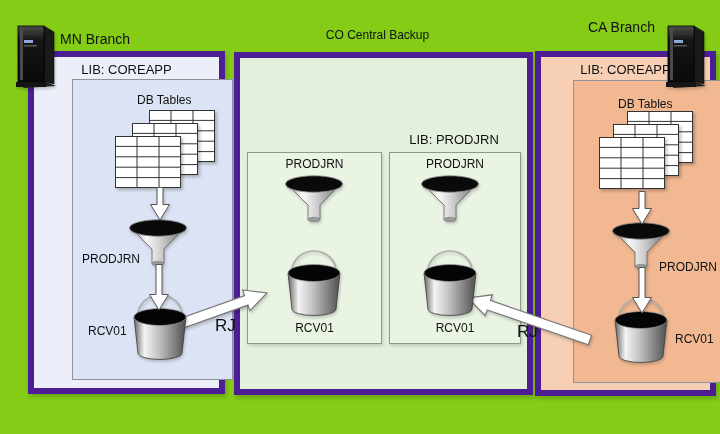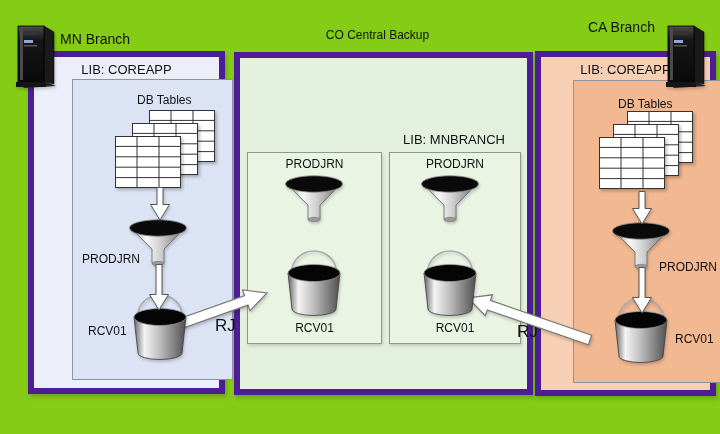--- a/index.html
+++ b/index.html
@@ -112,21 +112,21 @@
         <ellipse cx="30" cy="10" rx="28.5" ry="8.2" fill="#0a0a0a" stroke="#888" stroke-width="0.8"></ellipse>
       </svg>
       <svg class="shape z3 sh2" style="left:34px;top:88px;" width="64" height="76" viewBox="0 0 64 76">
         <path d="M10,30 A22,20 0 0 1 54,30" fill="none" stroke="#aaa" stroke-width="1.6"></path>
         <path d="M6,32 L10,68 A22,6.5 0 0 0 54,68 L58,32 Z" fill="url(#gradBody)" stroke="#3a3a3a" stroke-width="0.8"></path>
         <ellipse cx="32" cy="32" rx="26" ry="8.5" fill="#050505" stroke="#999" stroke-width="0.7"></ellipse>
       </svg>
       <div class="lbl-c" style="left:0;top:168px;width:100%;">RCV01</div>
     </div>
 
-    <div class="lib" style="left:149px;top:74px;width:130px;">LIB: MNBRANCH</div>
+    <div class="lib" style="left:149px;top:74px;width:130px;">LIB: PRODJRN</div>
     <div class="sub ct-lib" style="left:149px;top:94px;width:130px;height:190px;">
       <div class="lbl-c" style="left:0;top:4px;width:100%;">PRODJRN</div>
       <svg class="shape z1 sh2" style="left:30px;top:21px;" width="60" height="52" viewBox="0 0 60 52">
         <path d="M3,10 L57,10 L36,31 L36,45 L24,45 L24,31 Z" fill="url(#gradCone)" stroke="#666" stroke-width="0.8"></path>
         <ellipse cx="30" cy="45.5" rx="6" ry="2.2" fill="#9a9a9a" stroke="#666" stroke-width="0.5"></ellipse>
         <ellipse cx="30" cy="10" rx="28.5" ry="8.2" fill="#0a0a0a" stroke="#888" stroke-width="0.8"></ellipse>
       </svg>
       <svg class="shape z3 sh2" style="left:28px;top:88px;" width="64" height="76" viewBox="0 0 64 76">
         <path d="M10,30 A22,20 0 0 1 54,30" fill="none" stroke="#aaa" stroke-width="1.6"></path>
         <path d="M6,32 L10,68 A22,6.5 0 0 0 54,68 L58,32 Z" fill="url(#gradBody)" stroke="#3a3a3a" stroke-width="0.8"></path>

